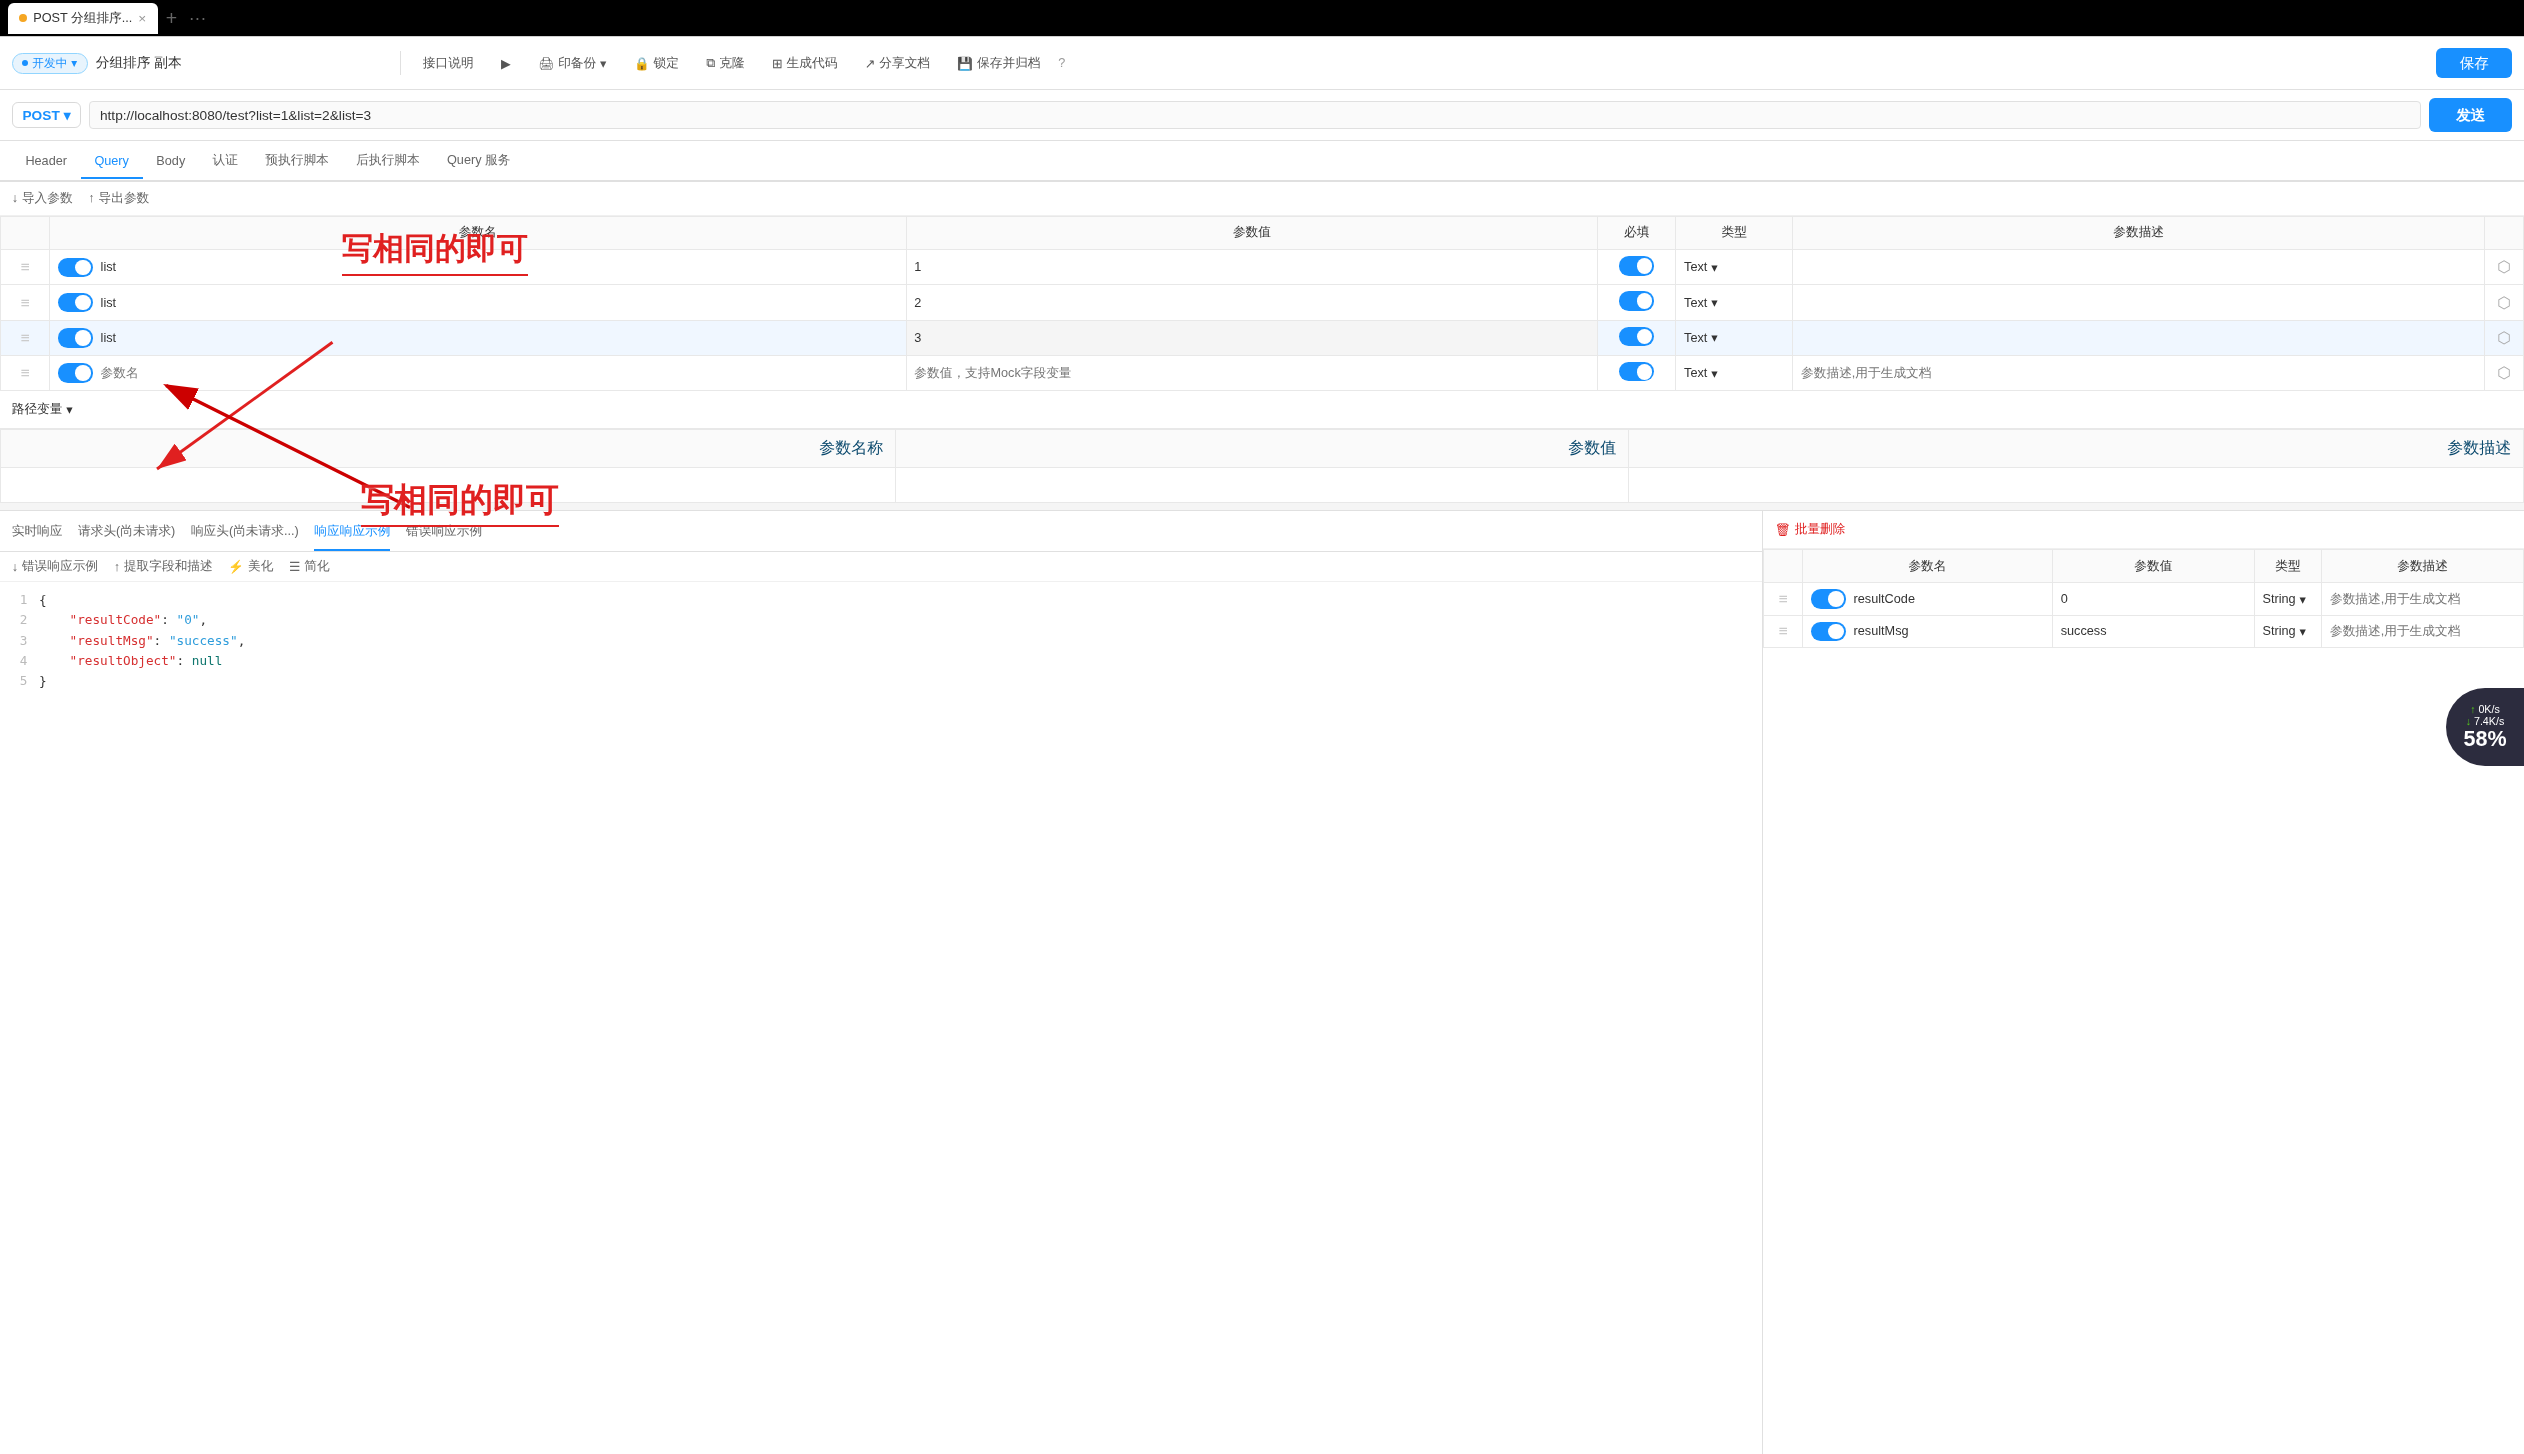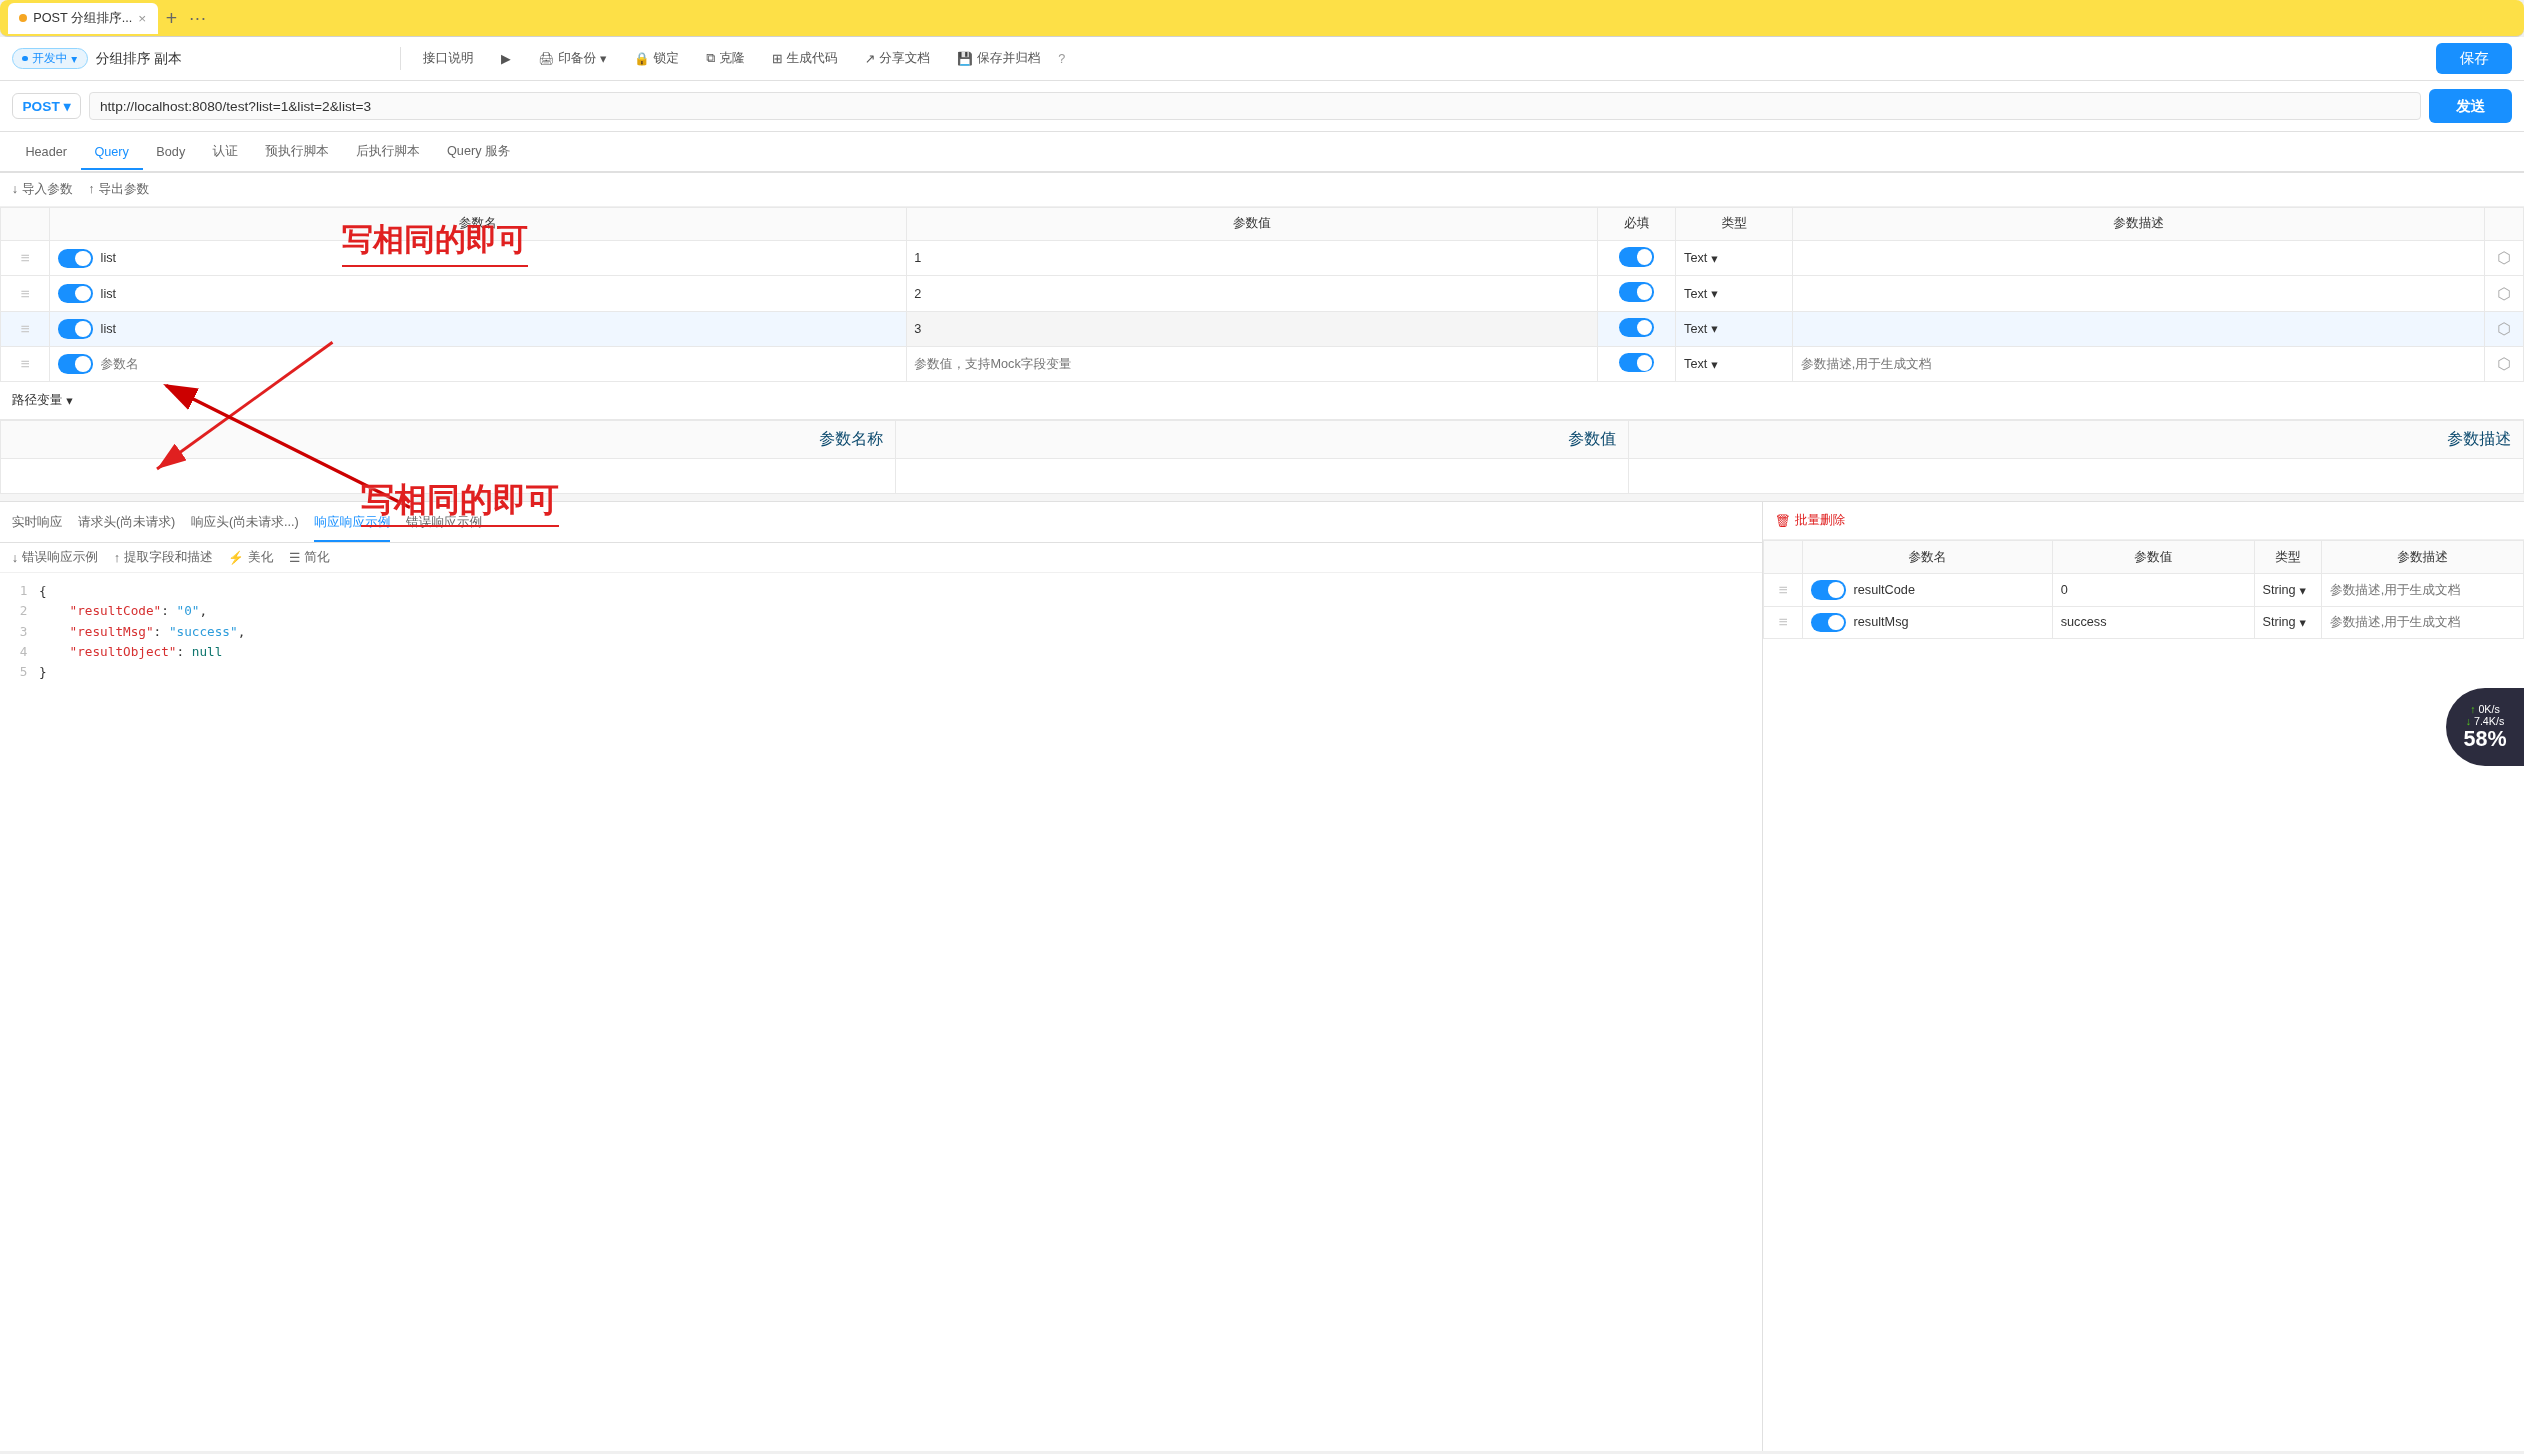--- a/index.html
+++ b/index.html
@@ -1,28 +1,28 @@
 <!DOCTYPE html>
 <html><head>
   <meta charset="utf-8">
   <style>
     * { box-sizing: border-box; margin: 0; padding: 0; }
     body { font-family: -apple-system, BlinkMacSystemFont, 'PingFang SC', 'Microsoft YaHei', sans-serif; font-size: 12.7px; background: #f5f5f5; color: #333; overflow: hidden; }
 
     
-    .tab-bar { display: flex; align-items: center; background: #fde047; padding: 0 7.8px; height: 37px; border-bottom: 1px solid #d0d0d0; gap: 3.9px; border-radius: 8px; }
+    .tab-bar { display: flex; align-items: center; background: #000000; padding: 0 7.8px; height: 37px; border-bottom: 1px solid #d0d0d0; gap: 3.9px; }
     .tab-item { display: flex; align-items: center; background: #fff; border-radius: 5.9px 5.9px 0 0; padding: 5.9px 11.7px; font-size: 12.7px; gap: 5.9px; height: 31px; cursor: pointer; }
     .tab-dot { width: 7.8px; height: 7.8px; border-radius: 50%; background: #f5a623; }
     .tab-label { font-size: 12.7px; color: #333; }
     .tab-close { color: #999; font-size: 13.7px; cursor: pointer; }
     .tab-add { background: none; border: none; font-size: 19.5px; color: #666; cursor: pointer; padding: 0 3.9px; }
     .tab-more { background: none; border: none; font-size: 17.6px; color: #666; cursor: pointer; padding: 0 3.9px; }
 
     
-    .toolbar { display: flex; align-items: center; background: #fff; padding: 5.9px 11.7px; border-bottom: 1px solid #e0e0e0; gap: 7.8px; height: 44px; }
+    .toolbar { display: flex; align-items: center; background: #fff; padding: 5.9px 11.7px; border-bottom: 1px solid #e0e0e0; gap: 7.8px; height: 53px; }
     .env-badge { background: #e8f4fd; color: #1890ff; border: 1px solid #91d5ff; border-radius: 11.7px; padding: 2px 9.8px; font-size: 11.7px; display: flex; align-items: center; gap: 3.9px; cursor: pointer; }
     .env-dot { width: 5.9px; height: 5.9px; border-radius: 50%; background: #1890ff; }
     .api-name-input { flex: 1; border: none; outline: none; font-size: 13.7px; color: #333; background: transparent; max-width: 293px; }
     .toolbar-divider { width: 1px; height: 23.4px; background: #e0e0e0; margin: 0 3.9px; }
     .toolbar-btn { display: flex; align-items: center; gap: 3.9px; padding: 3.9px 9.8px; border: none; background: none; cursor: pointer; color: #555; font-size: 12.7px; border-radius: 3.9px; }
     .toolbar-btn-primary { background: #1890ff; color: #fff; border: none; border-radius: 5.9px; padding: 5.9px 23.4px; font-size: 14.6px; cursor: pointer; font-weight: 500; margin-left: auto; }
 
     
     .url-bar { display: flex; align-items: center; background: #fff; padding: 7.8px 11.7px; border-bottom: 1px solid #e0e0e0; gap: 7.8px; height: 51px; }
     .method-select { display: flex; align-items: center; gap: 3.9px; border: 1px solid #d9d9d9; border-radius: 5.9px; padding: 3.9px 9.8px; cursor: pointer; font-weight: 600; color: #1890ff; background: #fff; font-size: 13.7px; }

